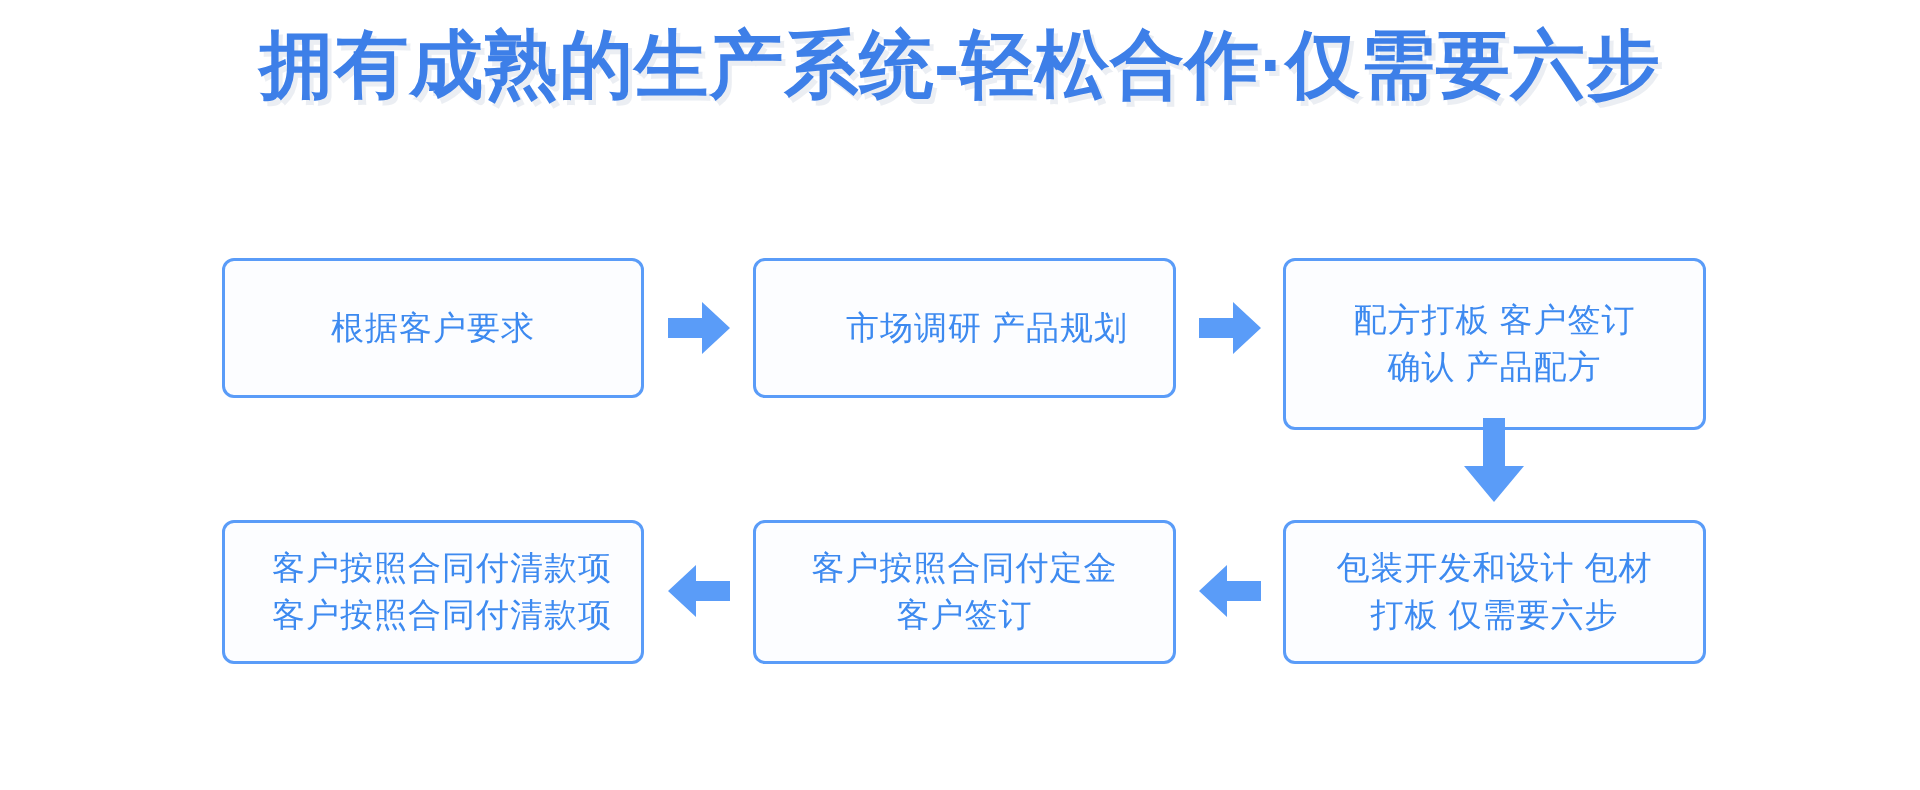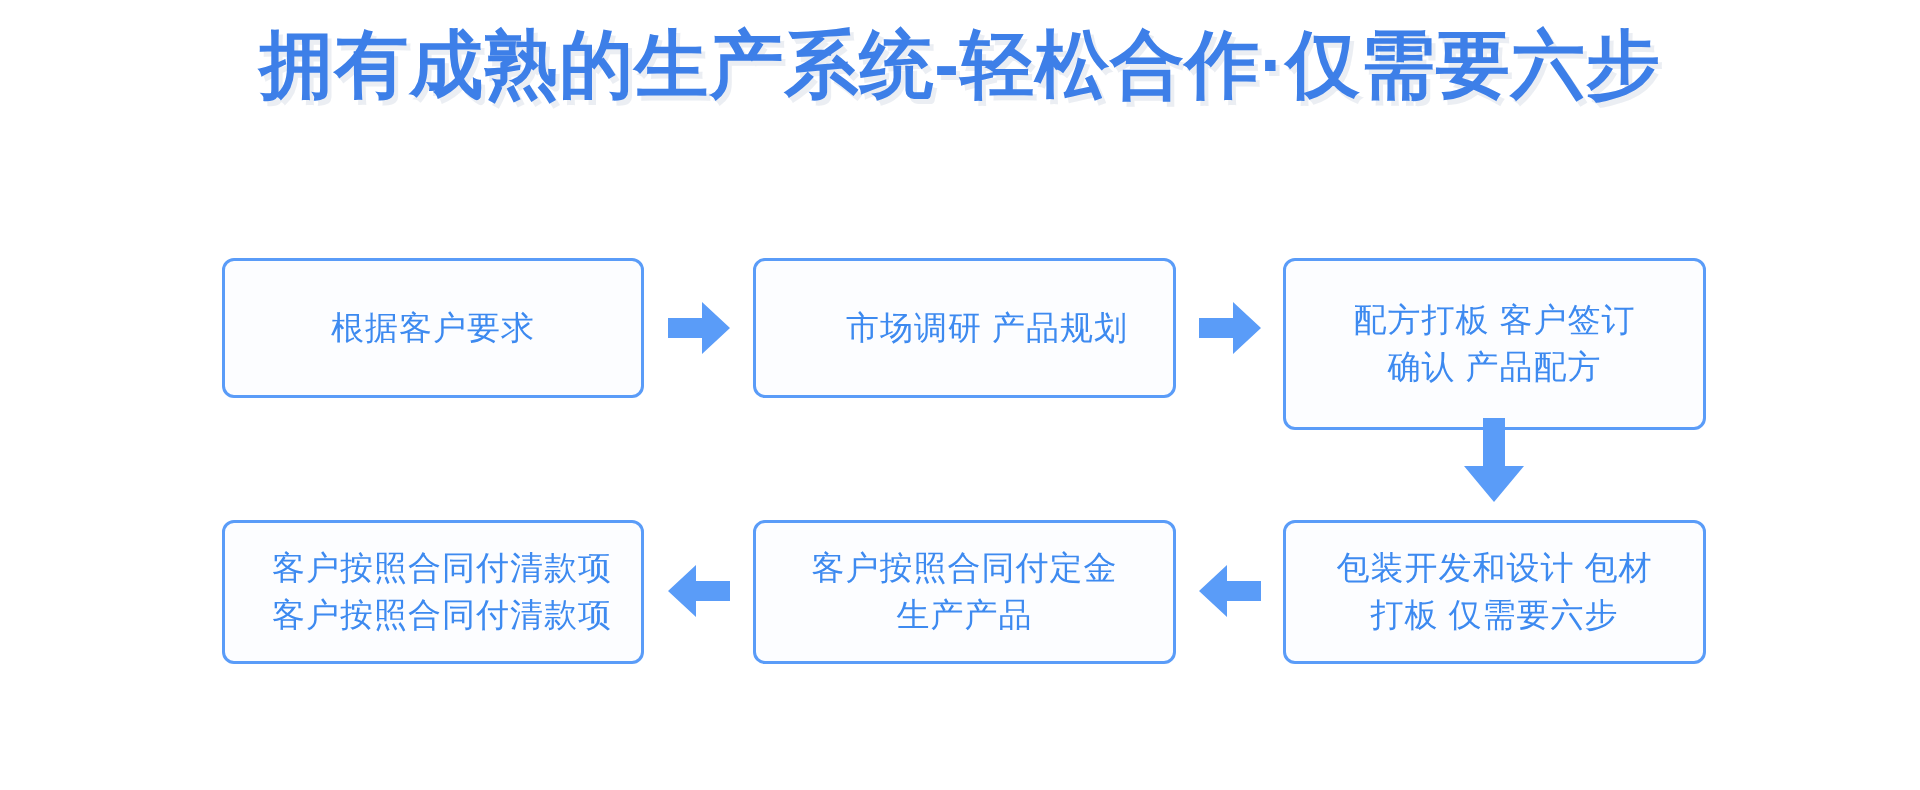--- a/index.html
+++ b/index.html
@@ -128,21 +128,21 @@
   </div>
 
   <div class="arrow" id="arrow-4">
     <svg width="62" height="56" viewBox="0 0 62 56" aria-hidden="true">
       <polygon points="62,18 28,18 28,2 0,28 28,54 28,38 62,38" fill="#5a9cf8"></polygon>
     </svg>
   </div>
 
   <div class="box" id="box-5">
     <span class="line">客户按照合同付定金</span>
-    <span class="line">生产产品</span>
+    <span class="line">客户签订</span>
   </div>
 
   <div class="arrow" id="arrow-5">
     <svg width="62" height="56" viewBox="0 0 62 56" aria-hidden="true">
       <polygon points="62,18 28,18 28,2 0,28 28,54 28,38 62,38" fill="#5a9cf8"></polygon>
     </svg>
   </div>
 
   <div class="box" id="box-6">
     <span class="line">客户按照合同付清款项</span>

